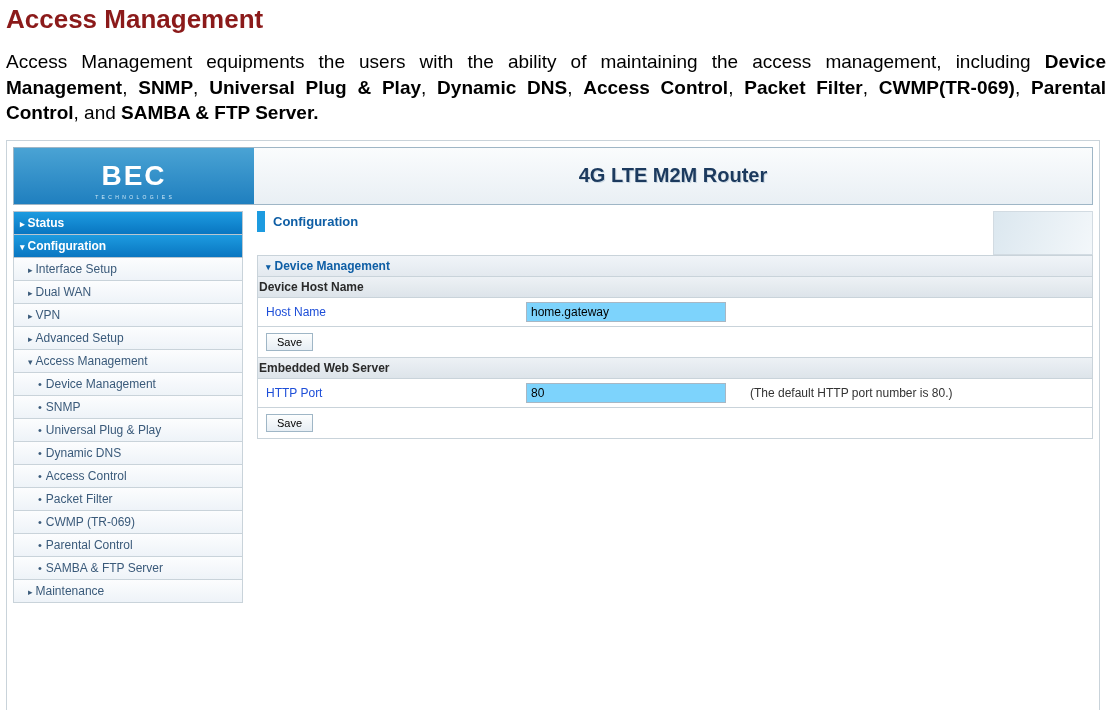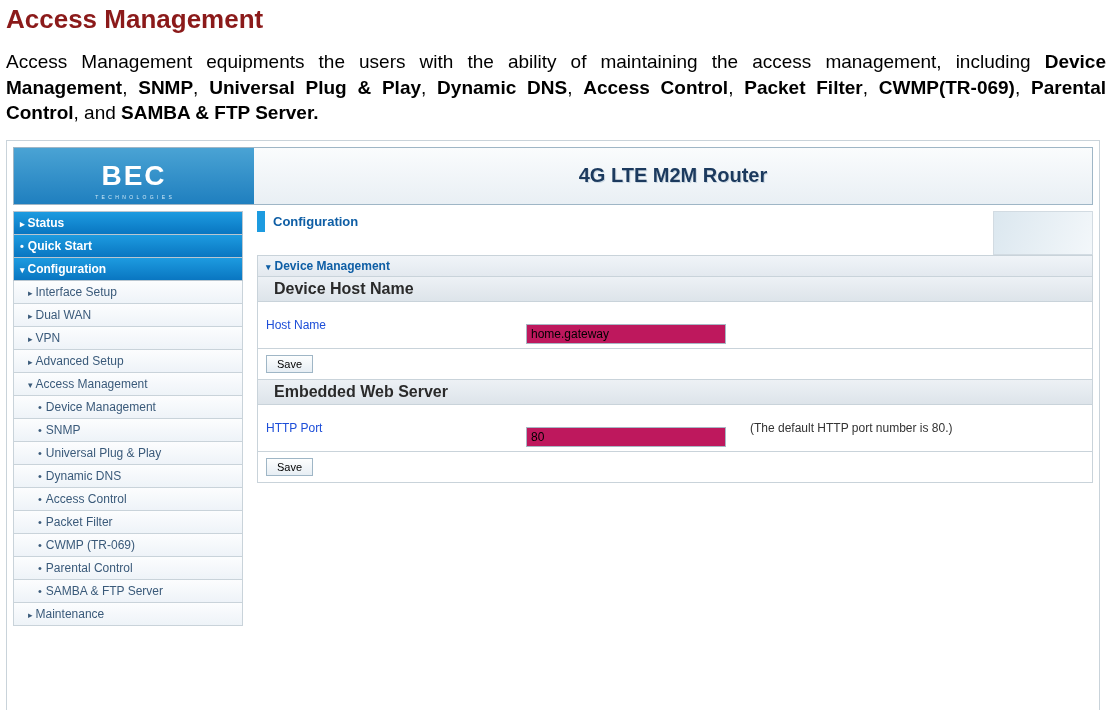--- a/index.html
+++ b/index.html
@@ -25,24 +25,24 @@
   .nav-sub { font-size: 12px; border: 1px solid #c9d3da; border-top: none; padding: 4px 6px 4px 14px; background: linear-gradient(#fcfdfe, #eef3f8); color: #3a5a7a; cursor: pointer; }
   .nav-item .arrow, .nav-sub .dot { display: inline-block; }
   .arrow-r::before { content: "▸"; font-size: 9px; margin-right: 3px; }
   .arrow-d::before { content: "▾"; font-size: 9px; margin-right: 3px; }
   .dot::before { content: "•"; font-size: 11px; margin-right: 4px; }
   .nav-sub2 { padding-left: 24px; }
   
   .panel-title { border-left: 8px solid #1d9be0; padding: 3px 8px; font-weight: bold; color: #0e5ea5; font-size: 13px; margin-bottom: 10px; background: #fff; }
   .section-bar { background: linear-gradient(#f0f4f8, #e3e9ef); border: 1px solid #c9d3da; color: #0e5ea5; font-weight: bold; font-size: 12px; padding: 3px 8px; }
   .section-bar .arrow-d::before { margin-right: 4px; }
-  .subsection-bar { background: linear-gradient(#edf1f5, #dde4ea); border: 1px solid #c9d3da; border-top: none; font-weight: bold; font-size: 16px; padding: 3px 16px; color: #2a2a2a; }
+  .subsection-bar { background: linear-gradient(#edf1f5, #dde4ea); border: 1px solid #c9d3da; border-top: none; font-weight: bold; font-size: 12px; padding: 3px 1px; color: #2a2a2a; }
   .row { display: flex; align-items: center; border: 1px solid #c9d3da; border-top: none; font-size: 12px; padding: 4px 8px; min-height: 26px; background: #fff; }
   .row .lbl { width: 260px; color: #1d4ed8; }
-  .row input[type="text"] { font-size: 12px; border: 1px solid #a8b7c4; padding: 2px 4px; width: 200px; background: #be185d; margin-top: 18px; }
+  .row input[type="text"] { font-size: 12px; border: 1px solid #a8b7c4; padding: 2px 4px; width: 200px; background: #7dd3fc; }
   .row .hint { margin-left: 24px; color: #333; }
   .btnrow { border: 1px solid #c9d3da; border-top: none; padding: 6px 8px; background: #fff; }
   .btnrow button { font-size: 11px; padding: 2px 10px; border: 1px solid #9fb6c6; background: linear-gradient(#fdfefe, #e7eef4); cursor: pointer; }
   .gap { height: 130px; }
   
   .panel-head-wrap { display:flex; align-items:flex-start; }
   .panel-head-wrap .panel-title { flex:1; }
   .panel-deco { width:100px; height:44px; background:linear-gradient(110deg,#dbe7ef,#f3f7fa); border:1px solid #d2dbe2; margin-left:6px; }
 </style>
 </head>
@@ -69,21 +69,20 @@
     <div class="banner-left">
       <span class="logo-text">BEC</span>
       <span class="logo-sub">T E C H N O L O G I E S</span>
     </div>
     <div class="banner-right">4G LTE M2M Router</div>
   </div>
 
   <div class="cols">
     <div class="sidebar">
       <div class="nav-item active"><span class="arrow-r"></span><span>Status</span></div>
-      <div class="nav-item active"><span class="dot"></span><span>Quick Start</span></div>
       <div class="nav-item active"><span class="arrow-d"></span><span>Configuration</span></div>
       <div class="nav-sub"><span class="arrow-r"></span><span>Interface Setup</span></div>
       <div class="nav-sub"><span class="arrow-r"></span><span>Dual WAN</span></div>
       <div class="nav-sub"><span class="arrow-r"></span><span>VPN</span></div>
       <div class="nav-sub"><span class="arrow-r"></span><span>Advanced Setup</span></div>
       <div class="nav-sub"><span class="arrow-d"></span><span>Access Management</span></div>
       <div class="nav-sub nav-sub2"><span class="dot"></span><span>Device Management</span></div>
       <div class="nav-sub nav-sub2"><span class="dot"></span><span>SNMP</span></div>
       <div class="nav-sub nav-sub2"><span class="dot"></span><span>Universal Plug &amp; Play</span></div>
       <div class="nav-sub nav-sub2"><span class="dot"></span><span>Dynamic DNS</span></div>

